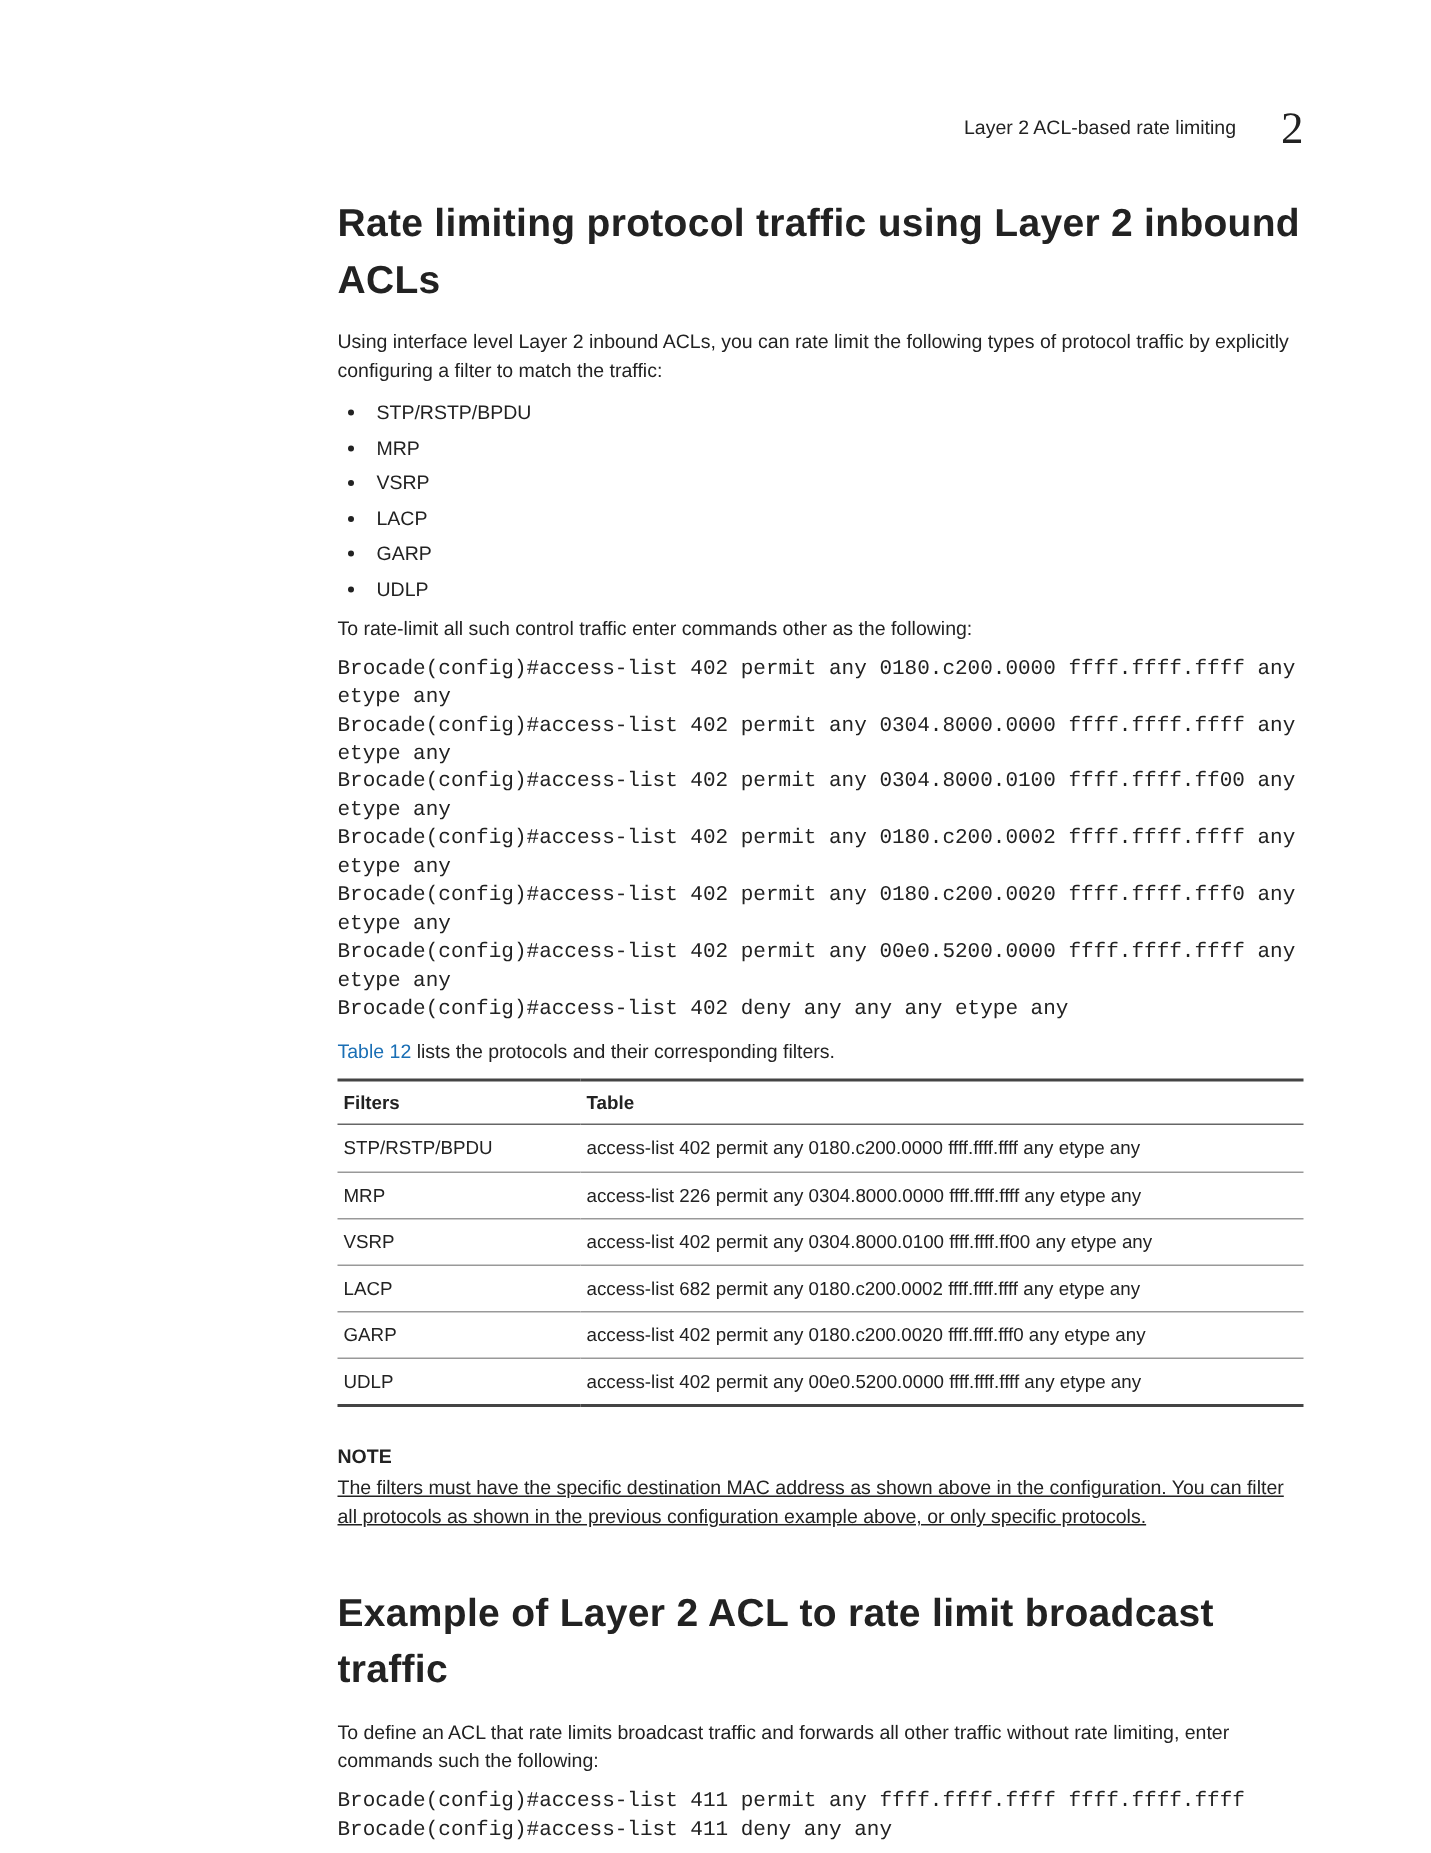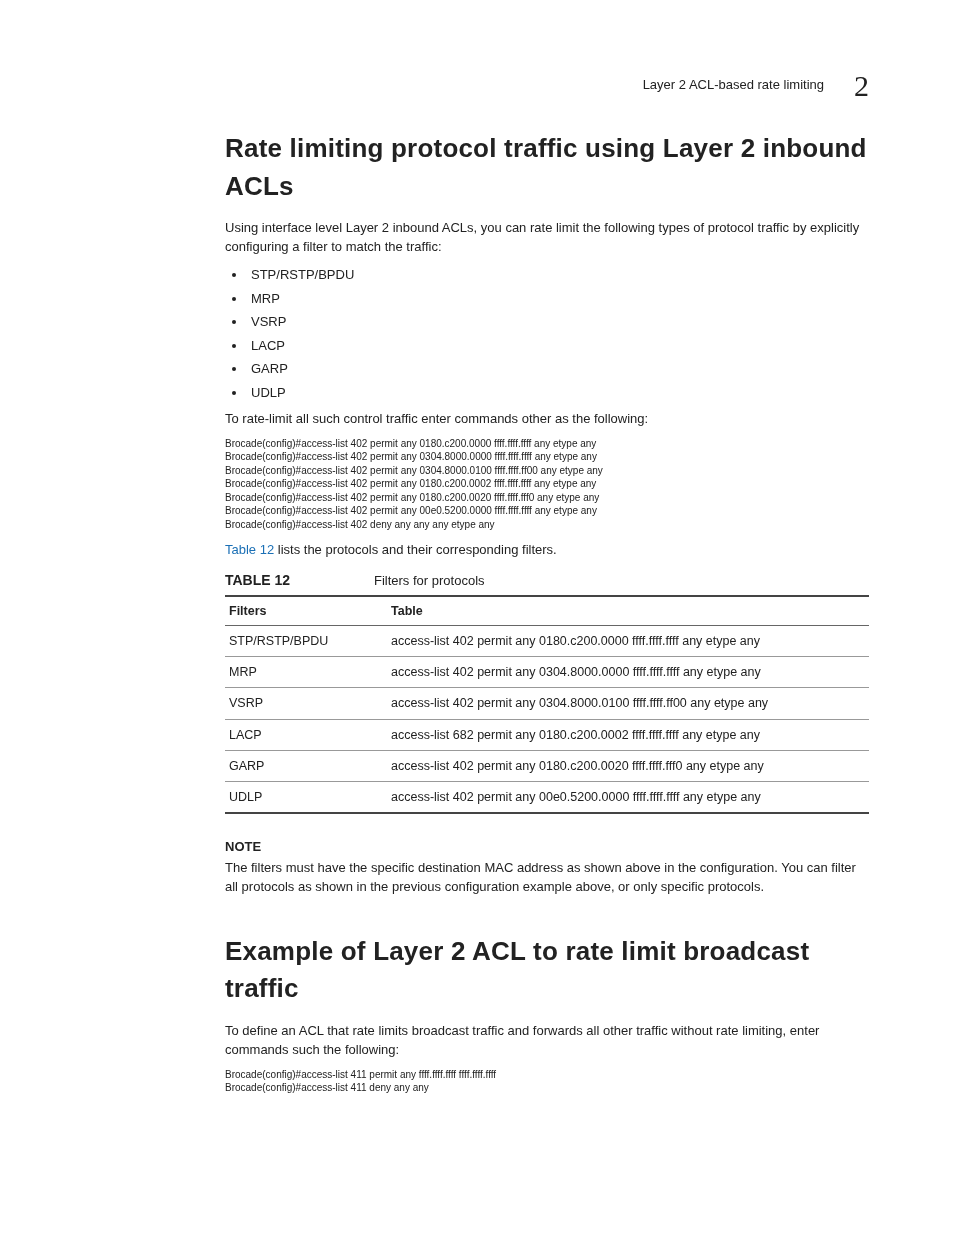--- a/index.html
+++ b/index.html
@@ -48,22 +48,22 @@
     margin: 6px 0 8px 0;
     padding-left: 22px;
   }
   ul.proto li {
     margin: 4px 0;
     padding-left: 4px;
     font-size: 13px;
     line-height: 1.5;
   }
   pre.code {
-    font-family: Liberation Sans, sans-serif;
-    font-size: 10px;
+    font-family: Liberation Mono, monospace;
+    font-size: 14px;
     line-height: 1.35;
     white-space: pre-wrap;
     margin: 6px 0 10px 0;
   }
   .tableref { color: #1a6fb5; }
   .tblcap {
     font-family: "Arial Narrow", "Helvetica Condensed", Arial, sans-serif;
     font-stretch: condensed;
     font-weight: 700;
     font-size: 14px;
@@ -100,21 +100,21 @@
   table.filters td:first-child { width: 150px; }
   table.filters tbody tr:last-child td { border-bottom: 2px solid #444; }
   .notehdr {
     font-family: "Arial Narrow", "Helvetica Condensed", Arial, sans-serif;
     font-stretch: condensed;
     font-weight: 700;
     font-size: 13px;
     margin-top: 24px;
     margin-bottom: 0;
   }
-  .notebody { margin-top: 2px; }
+  .notebody { margin-top: 2px; text-decoration: underline; }
 </style>
 </head>
 <body>
 
 <div class="page">
 
   <div class="runhead">
     <span>Layer 2 ACL-based rate limiting</span>
     <span class="chapno">2</span>
   </div>
@@ -139,40 +139,36 @@
 Brocade(config)#access-list 402 permit any 0304.8000.0100 ffff.ffff.ff00 any etype any
 Brocade(config)#access-list 402 permit any 0180.c200.0002 ffff.ffff.ffff any etype any
 Brocade(config)#access-list 402 permit any 0180.c200.0020 ffff.ffff.fff0 any etype any
 Brocade(config)#access-list 402 permit any 00e0.5200.0000 ffff.ffff.ffff any etype any
 Brocade(config)#access-list 402 deny any any any etype any</pre>
 
   <p>
     <span class="tableref">Table 12</span><span> lists the protocols and their corresponding filters.</span>
   </p>
 
-  <div class="tblcap">
-    <span>TABLE 12</span>
-    <span class="captxt">Filters for protocols</span>
-  </div>
 
   <table class="filters">
     <thead>
       <tr>
         <th>Filters</th>
         <th>Table</th>
       </tr>
     </thead>
     <tbody>
       <tr>
         <td>STP/RSTP/BPDU</td>
         <td>access-list 402 permit any 0180.c200.0000 ffff.ffff.ffff any etype any</td>
       </tr>
       <tr>
         <td>MRP</td>
-        <td>access-list 402 permit any 0304.8000.0000 ffff.ffff.ffff any etype any</td>
+        <td>access-list 226 permit any 0304.8000.0000 ffff.ffff.ffff any etype any</td>
       </tr>
       <tr>
         <td>VSRP</td>
         <td>access-list 402 permit any 0304.8000.0100 ffff.ffff.ff00 any etype any</td>
       </tr>
       <tr>
         <td>LACP</td>
         <td>access-list 682 permit any 0180.c200.0002 ffff.ffff.ffff any etype any</td>
       </tr>
       <tr>

